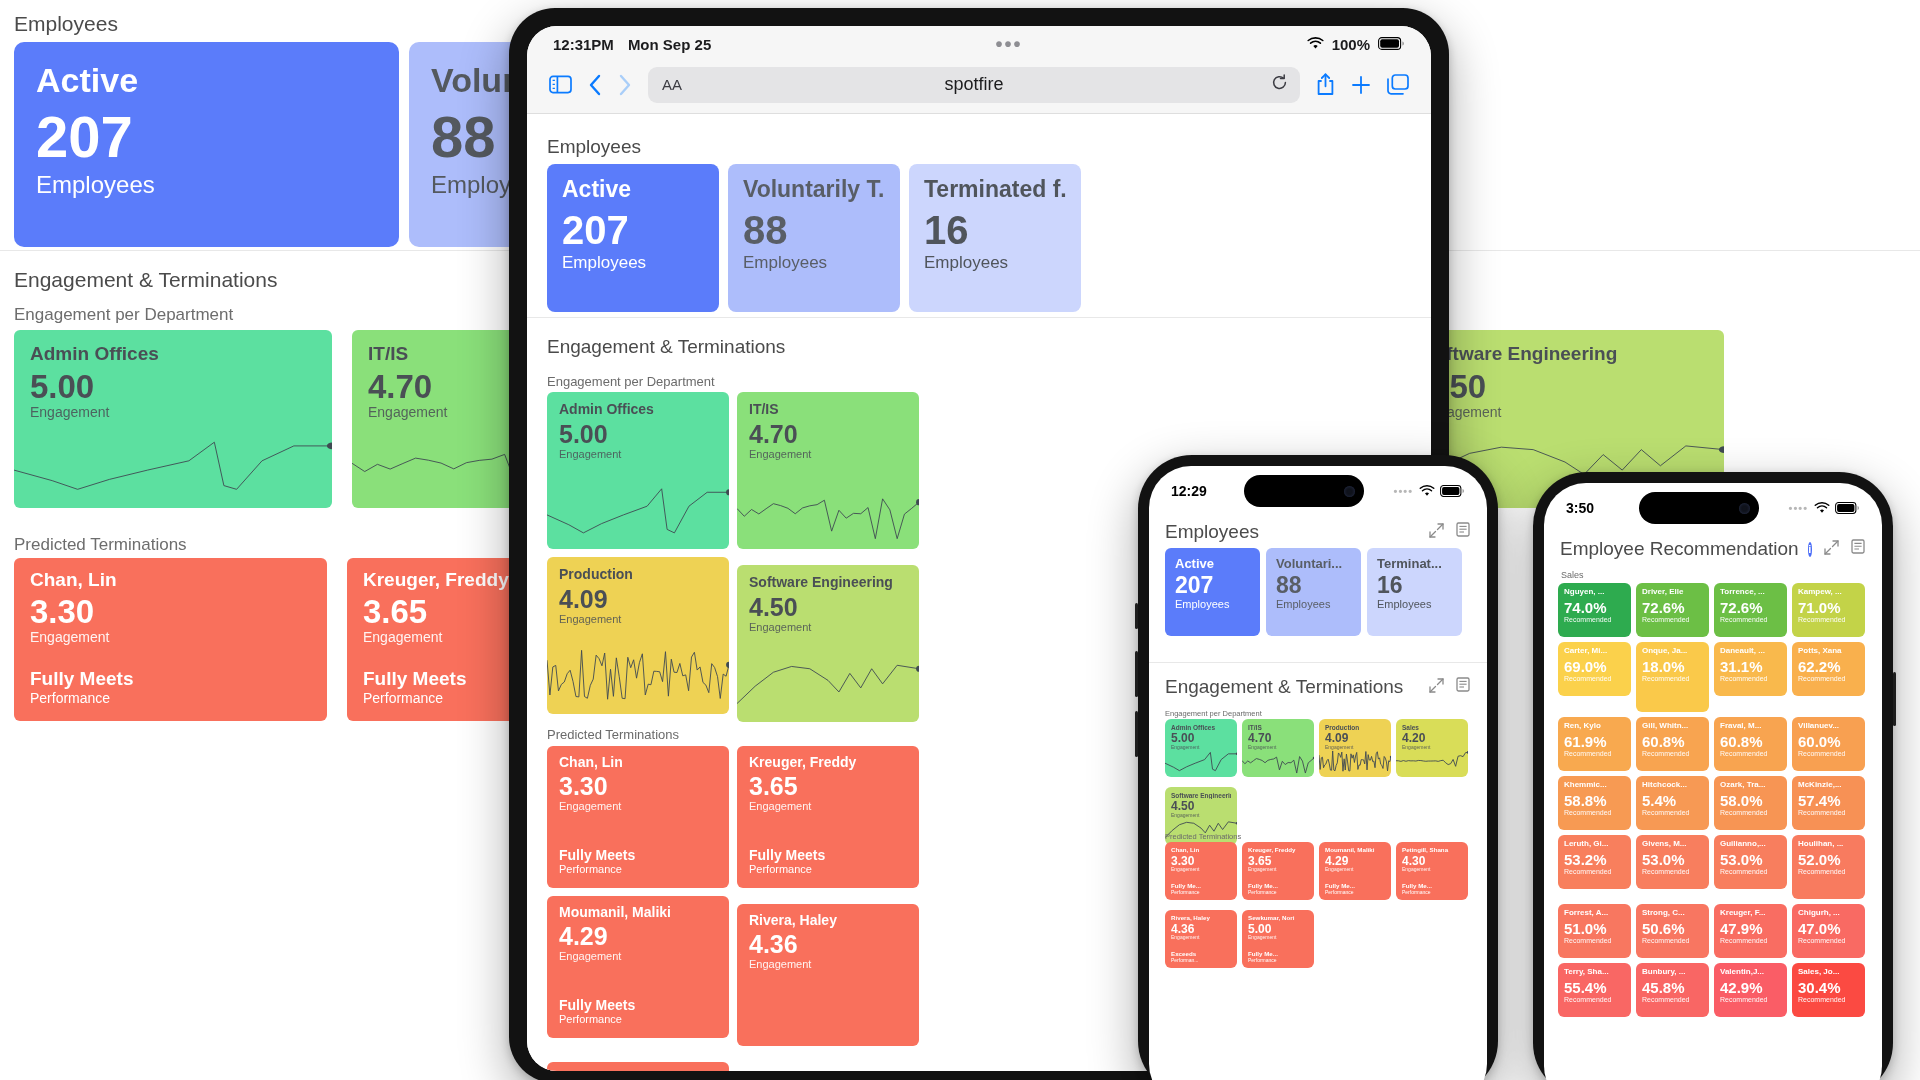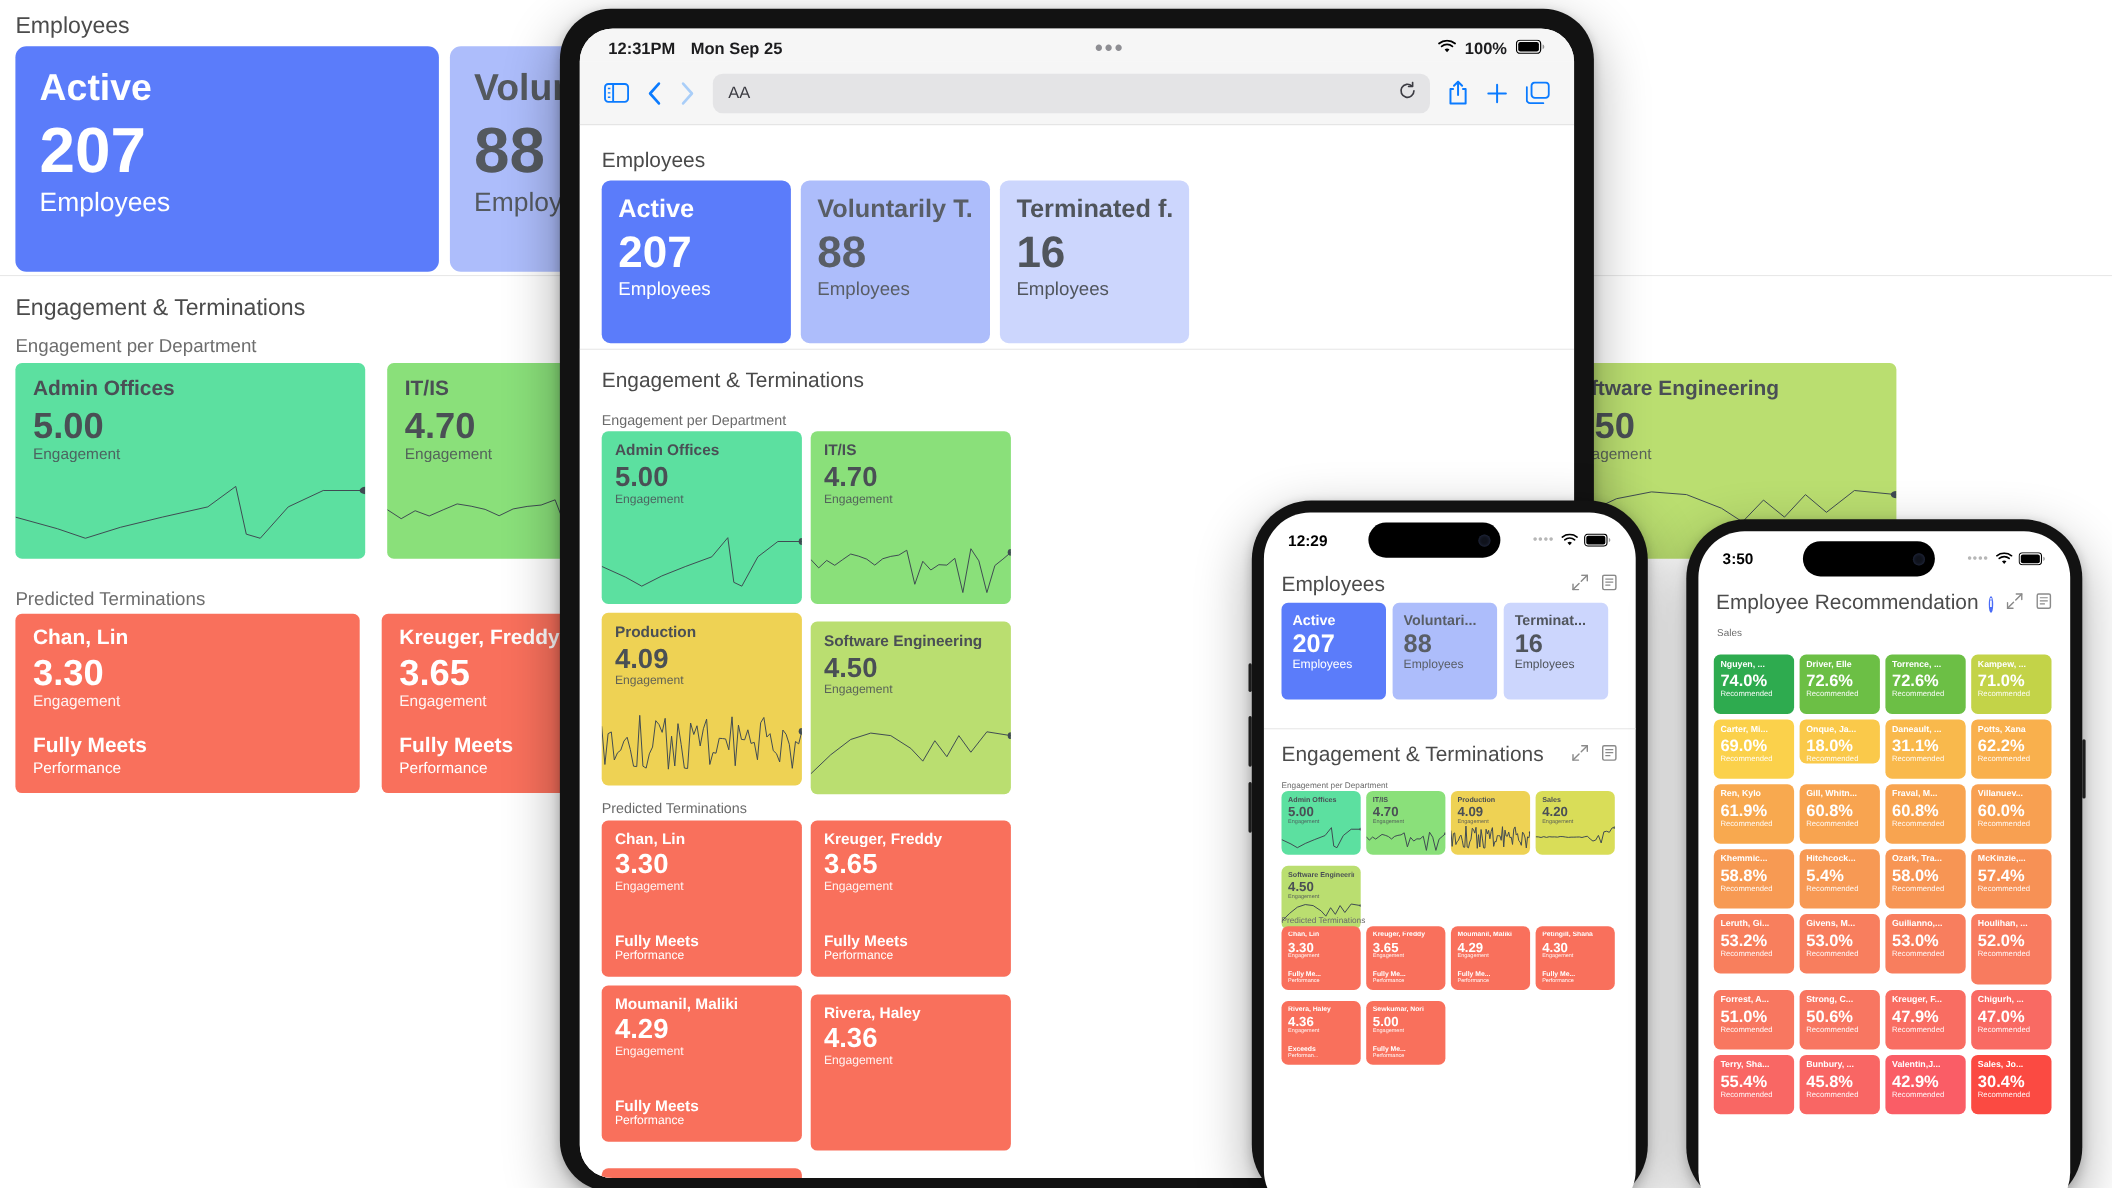--- a/index.html
+++ b/index.html
@@ -209,20 +209,21 @@
             <polyline points="11,2 3,11 11,20" fill="none" stroke="#0b7bff" stroke-width="2.4" stroke-linecap="round" stroke-linejoin="round"></polyline>
           </svg>
       </span>
       <span class="tb-ico" style="opacity:.32">
         <svg width="14" height="22" viewBox="0 0 14 22">
             <polyline points="3,2 11,11 3,20" fill="none" stroke="#0b7bff" stroke-width="2.4" stroke-linecap="round" stroke-linejoin="round"></polyline>
           </svg>
       </span>
       <div class="urlbar">
         <span class="aa">AA</span>
+        <span class="utext">spotfire</span>
         <span class="reload">
           <svg width="17" height="17" viewBox="0 0 17 17">
               <path d="M14.4 8.5a5.9 5.9 0 1 1-1.8-4.2" fill="none" stroke="#3c3c43" stroke-width="1.5" stroke-linecap="round"></path>
               <polyline points="13.2,0.9 13.2,4.6 9.5,4.6" fill="none" stroke="#3c3c43" stroke-width="1.5" stroke-linecap="round" stroke-linejoin="round"></polyline>
             </svg>
         </span>
       </div>
       <span class="tb-ico">
         <svg width="19" height="23" viewBox="0 0 19 23">
             <path d="M9.5 1.3v12" stroke="#0b7bff" stroke-width="1.8" stroke-linecap="round"></path>
@@ -602,21 +603,21 @@
         <svg width="15" height="16" viewBox="0 0 15 16">
             <rect x="1" y="1" width="12" height="13" rx="1.4" fill="none" stroke="#8a8a8a" stroke-width="1.3"></rect>
             <line x1="3.4" y1="4.4" x2="10.6" y2="4.4" stroke="#8a8a8a" stroke-width="1.1"></line>
             <line x1="3.4" y1="7.2" x2="10.6" y2="7.2" stroke="#8a8a8a" stroke-width="1.1"></line>
             <line x1="3.4" y1="10" x2="8" y2="10" stroke="#8a8a8a" stroke-width="1.1"></line>
           </svg>
       </span>
     </div>
 
     <div class="sub-title" style="position:absolute;left:17px;top:87px;font-size:9px;">Sales</div>
-    <div id="p2-grid" class="grid" style="position:absolute;left:14px;top:100px;width:312px;gap:5px;margin-top:12px;">
+    <div id="p2-grid" class="grid" style="position:absolute;left:14px;top:100px;width:312px;gap:5px;">
         <div class="card" style="width: 73px; height: 54px; background: rgb(46, 171, 79); color: rgb(255, 255, 255); padding: 5px 6px;">
           <div class="cname" style="font-size:8px;font-weight:600">Nguyen, ...</div>
           <div class="cval" style="font-size:15px;margin-top:3px">74.0%</div>
           <div class="clab" style="font-size:7px;opacity:.95">Recommended</div>
         </div>
         <div class="card" style="width: 73px; height: 54px; background: rgb(108, 191, 69); color: rgb(255, 255, 255); padding: 5px 6px;">
           <div class="cname" style="font-size:8px;font-weight:600">Driver, Elle</div>
           <div class="cval" style="font-size:15px;margin-top:3px">72.6%</div>
           <div class="clab" style="font-size:7px;opacity:.95">Recommended</div>
         </div>
@@ -628,21 +629,21 @@
         <div class="card" style="width: 73px; height: 54px; background: rgb(195, 211, 72); color: rgb(255, 255, 255); padding: 5px 6px;">
           <div class="cname" style="font-size:8px;font-weight:600">Kampew, ...</div>
           <div class="cval" style="font-size:15px;margin-top:3px">71.0%</div>
           <div class="clab" style="font-size:7px;opacity:.95">Recommended</div>
         </div>
         <div class="card" style="width: 73px; height: 54px; background: rgb(251, 209, 75); color: rgb(255, 255, 255); padding: 5px 6px;">
           <div class="cname" style="font-size:8px;font-weight:600">Carter, Mi...</div>
           <div class="cval" style="font-size:15px;margin-top:3px">69.0%</div>
           <div class="clab" style="font-size:7px;opacity:.95">Recommended</div>
         </div>
-        <div class="card" style="width: 73px; height: 40px; background: rgb(250, 201, 74); color: rgb(255, 255, 255); padding: 5px 6px;">
+        <div class="card" style="width: 73px; height: 70px; background: rgb(250, 201, 74); color: rgb(255, 255, 255); padding: 5px 6px;">
           <div class="cname" style="font-size:8px;font-weight:600">Onque, Ja...</div>
           <div class="cval" style="font-size:15px;margin-top:3px">18.0%</div>
           <div class="clab" style="font-size:7px;opacity:.95">Recommended</div>
         </div>
         <div class="card" style="width: 73px; height: 54px; background: rgb(249, 185, 76); color: rgb(255, 255, 255); padding: 5px 6px;">
           <div class="cname" style="font-size:8px;font-weight:600">Daneault, ...</div>
           <div class="cval" style="font-size:15px;margin-top:3px">31.1%</div>
           <div class="clab" style="font-size:7px;opacity:.95">Recommended</div>
         </div>
         <div class="card" style="width: 73px; height: 54px; background: rgb(249, 176, 77); color: rgb(255, 255, 255); padding: 5px 6px;">

